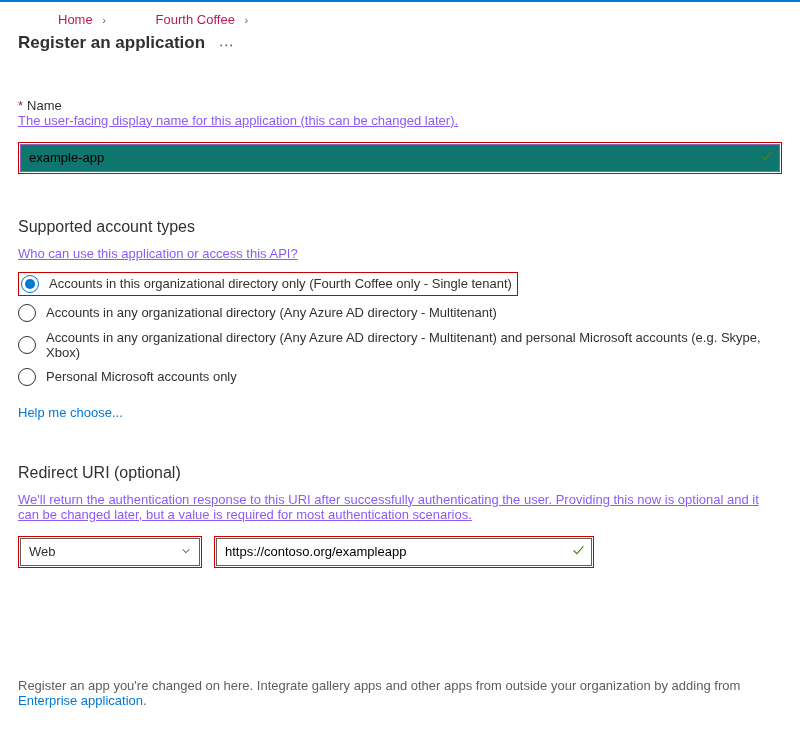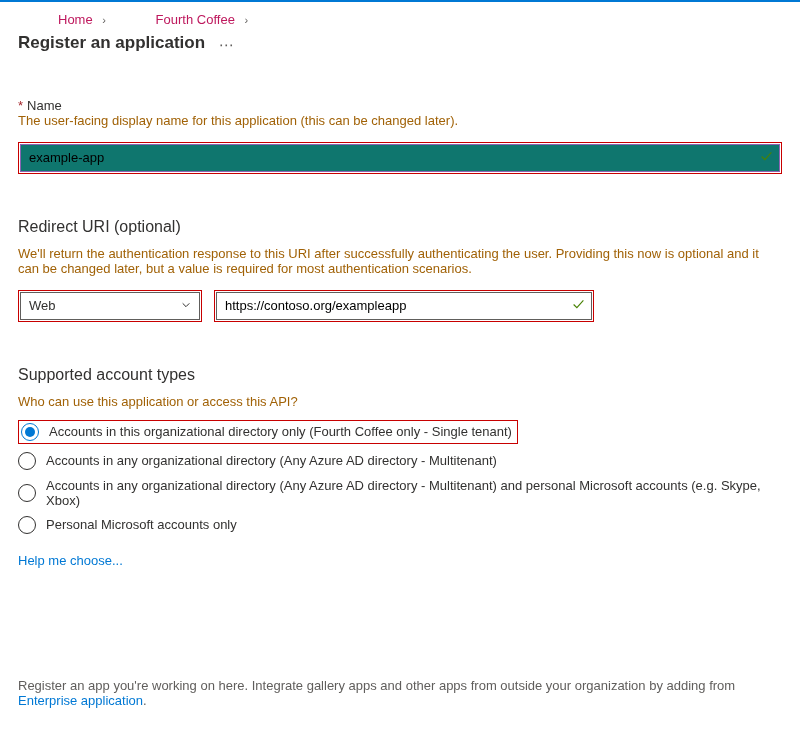--- a/index.html
+++ b/index.html
@@ -14,21 +14,21 @@
     .container { padding: 10px 18px 18px 18px; }
     .breadcrumb { font-size: 13px; margin-bottom: 6px; }
     .breadcrumb a { color: #be185d; text-decoration: none; cursor: pointer; margin-left: 40px; }
     .breadcrumb .sep { color: #605e5c; margin: 0 6px; font-size: 11px; }
     .page-title { font-size: 17px; font-weight: 600; color: #323130; display: inline-block; }
     .title-dots { color: #605e5c; margin-left: 10px; font-size: 15px; letter-spacing: 1px; vertical-align: middle; }
 
     .section { margin-top: 44px; }
     .field-label { font-size: 13px; }
     .required-star { color: #a4262c; margin-right: 4px; }
-    .field-help { font-size: 13px; color: #a16207; margin-bottom: 14px; }
+    .field-help { font-size: 13px; color: #8b5cf6; margin-bottom: 14px; text-decoration: underline; }
 
     .name-input-wrap {
       border: 1.5px solid #c80000;
       padding: 1px 1px;
       display: block;
       position: relative;
     }
     .text-input {
       width: 100%;
       height: 28px;
@@ -117,46 +117,20 @@
       <input class="text-input" type="text" value="example-app" style="">
       <span class="check-icon">
         <svg width="13" height="13" viewBox="0 0 16 16">
             <path d="M2 8 L6 12 L14 3" stroke="#498205" stroke-width="1.4" fill="none"></path>
           </svg>
       </span>
     </div>
   </div>
 
   <div class="section">
-    <div class="section-heading">Redirect URI (optional)</div>
-    <div class="field-help">We'll return the authentication response to this URI after successfully authenticating the user. Providing this now is optional and it can be changed later, but a value is required for most authentication scenarios.</div>
-
-    <div class="redirect-row">
-      <div class="select-wrap">
-        <div class="select-box">
-          <span>Web</span>
-          <span>
-            <svg class="chevron-down" viewBox="0 0 12 12">
-                <path d="M2 4 L6 8 L10 4" stroke="#323130" stroke-width="1.2" fill="none"></path>
-              </svg>
-          </span>
-        </div>
-      </div>
-      <div class="uri-input-wrap">
-        <input class="uri-input" type="text" value="https://contoso.org/exampleapp" style="">
-        <span class="check-icon">
-          <svg width="13" height="13" viewBox="0 0 16 16">
-              <path d="M2 8 L6 12 L14 3" stroke="#498205" stroke-width="1.4" fill="none"></path>
-            </svg>
-        </span>
-      </div>
-    </div>
-  </div>
-
-  <div class="section">
     <div class="section-heading">Supported account types</div>
     <div class="field-help" style="margin-bottom:10px;">Who can use this application or access this API?</div>
 
     <div class="radio-group">
       <div class="radio-row">
         <span class="radio-highlight">
           <span class="radio-circle selected">
               <span class="radio-dot"></span>
             </span>
           <span>Accounts in this organizational directory only (Fourth Coffee only - Single tenant)</span>
@@ -172,17 +146,43 @@
       </div>
       <div class="radio-row">
         <span class="radio-circle"></span>
         <span>Personal Microsoft accounts only</span>
       </div>
     </div>
 
     <a class="help-link">Help me choose...</a>
   </div>
 
+  <div class="section">
+    <div class="section-heading">Redirect URI (optional)</div>
+    <div class="field-help">We'll return the authentication response to this URI after successfully authenticating the user. Providing this now is optional and it can be changed later, but a value is required for most authentication scenarios.</div>
+
+    <div class="redirect-row">
+      <div class="select-wrap">
+        <div class="select-box">
+          <span>Web</span>
+          <span>
+            <svg class="chevron-down" viewBox="0 0 12 12">
+                <path d="M2 4 L6 8 L10 4" stroke="#323130" stroke-width="1.2" fill="none"></path>
+              </svg>
+          </span>
+        </div>
+      </div>
+      <div class="uri-input-wrap">
+        <input class="uri-input" type="text" value="https://contoso.org/exampleapp" style="">
+        <span class="check-icon">
+          <svg width="13" height="13" viewBox="0 0 16 16">
+              <path d="M2 8 L6 12 L14 3" stroke="#498205" stroke-width="1.4" fill="none"></path>
+            </svg>
+        </span>
+      </div>
+    </div>
+  </div>
+
   <div class="bottom-note">
-    <span>Register an app you're working on here. Integrate gallery apps and other apps from outside your organization by adding from </span><a>Enterprise application</a><span>.</span>
+    <span>Register an app you're changed on here. Integrate gallery apps and other apps from outside your organization by adding from </span><a>Enterprise application</a><span>.</span>
   </div>
 
 </div>
 
 </body></html>

